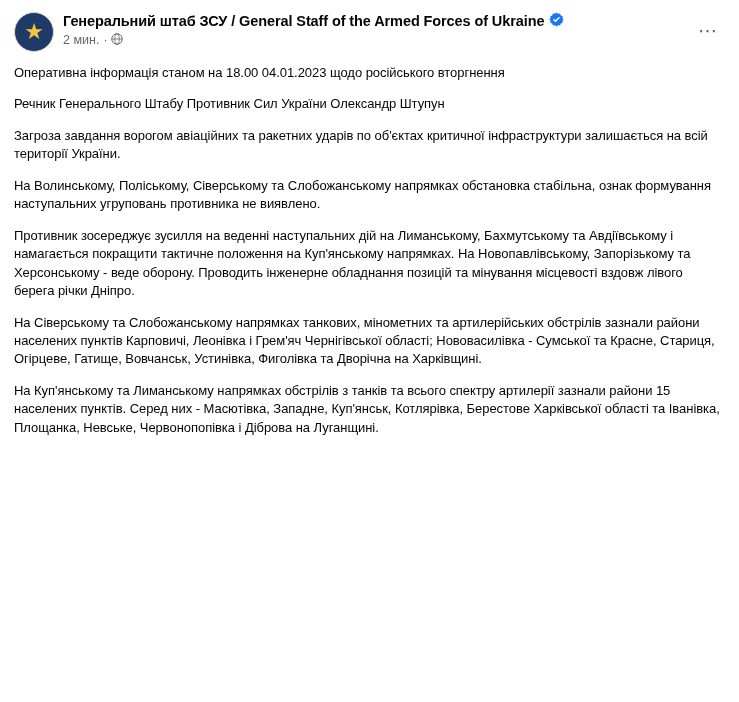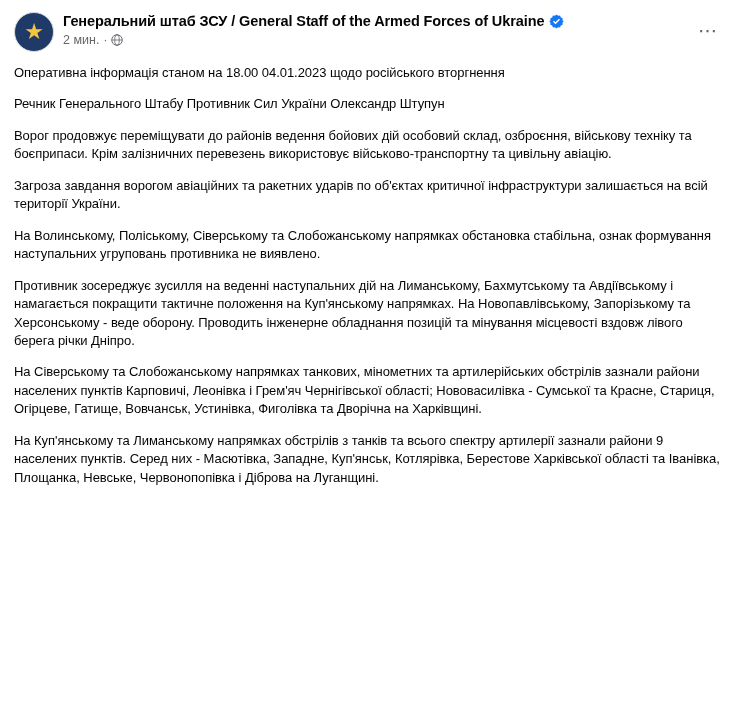--- a/index.html
+++ b/index.html
@@ -46,41 +46,40 @@
     line-height: 22px;
     font-family: "DejaVu Sans", sans-serif;
   }
   .header-text {
     flex: 1 1 auto;
     padding-left: 9px;
     min-width: 0;
   }
   .name-row {
     display: flex;
-    align-items: center;
+    align-items: flex-start;
     flex-wrap: nowrap;
     line-height: 18px;
   }
   .page-name {
     font-size: 14.5px;
     font-weight: bold;
     color: #050505;
     letter-spacing: -0.1px;
     white-space: nowrap;
   }
   .verified {
     margin-left: 5px;
     width: 15px;
     height: 15px;
     flex: 0 0 15px;
     display: inline-block;
   }
   .meta-row {
     display: flex;
-    align-items: center;
     margin-top: 3px;
     color: #65676b;
     font-size: 12.5px;
   }
   .meta-sep {
     margin: 0 4px;
     color: #65676b;
     font-size: 12px;
   }
   .globe-icon {
@@ -149,21 +148,20 @@
         </span>
       </div>
     </div>
 
     <div class="menu-button">⋯</div>
   </div>
 
   <div class="post-body">
     <p>Оперативна інформація станом на 18.00 04.01.2023 щодо російського вторгнення</p>
     <p>Речник Генерального Штабу Противник Сил України Олександр Штупун</p>
-    <p>Ворог продовжує переміщувати до районів ведення бойових дій особовий склад, озброєння, військову техніку та боєприпаси. Крім залізничних перевезень використовує військово-транспортну та цивільну авіацію.</p>
     <p>Загроза завдання ворогом авіаційних та ракетних ударів по об'єктах критичної інфраструктури залишається на всій території України.</p>
     <p>На Волинському, Поліському, Сіверському та Слобожанському напрямках обстановка стабільна, ознак формування наступальних угруповань противника не виявлено.</p>
     <p>Противник зосереджує зусилля на веденні наступальних дій на Лиманському, Бахмутському та Авдіївському і намагається покращити тактичне положення на Куп'янському напрямках. На Новопавлівському, Запорізькому та Херсонському - веде оборону. Проводить інженерне обладнання позицій та мінування місцевості вздовж лівого берега річки Дніпро.</p>
     <p>На Сіверському та Слобожанському напрямках танкових, мінометних та артилерійських обстрілів зазнали райони населених пунктів Карповичі, Леонівка і Грем'яч Чернігівської області; Нововасилівка - Сумської та Красне, Стариця, Огірцеве, Гатище, Вовчанськ, Устинівка, Фиголівка та Дворічна на Харківщині.</p>
-    <p>На Куп'янському та Лиманському напрямках обстрілів з танків та всього спектру артилерії зазнали райони 9 населених пунктів. Серед них - Масютівка, Западне, Куп'янськ, Котлярівка, Берестове Харківської області та Іванівка, Площанка, Невське, Червонопопівка і Діброва на Луганщині.</p>
+    <p>На Куп'янському та Лиманському напрямках обстрілів з танків та всього спектру артилерії зазнали райони 15 населених пунктів. Серед них - Масютівка, Западне, Куп'янськ, Котлярівка, Берестове Харківської області та Іванівка, Площанка, Невське, Червонопопівка і Діброва на Луганщині.</p>
   </div>
 
 </div>
 
 </body></html>

